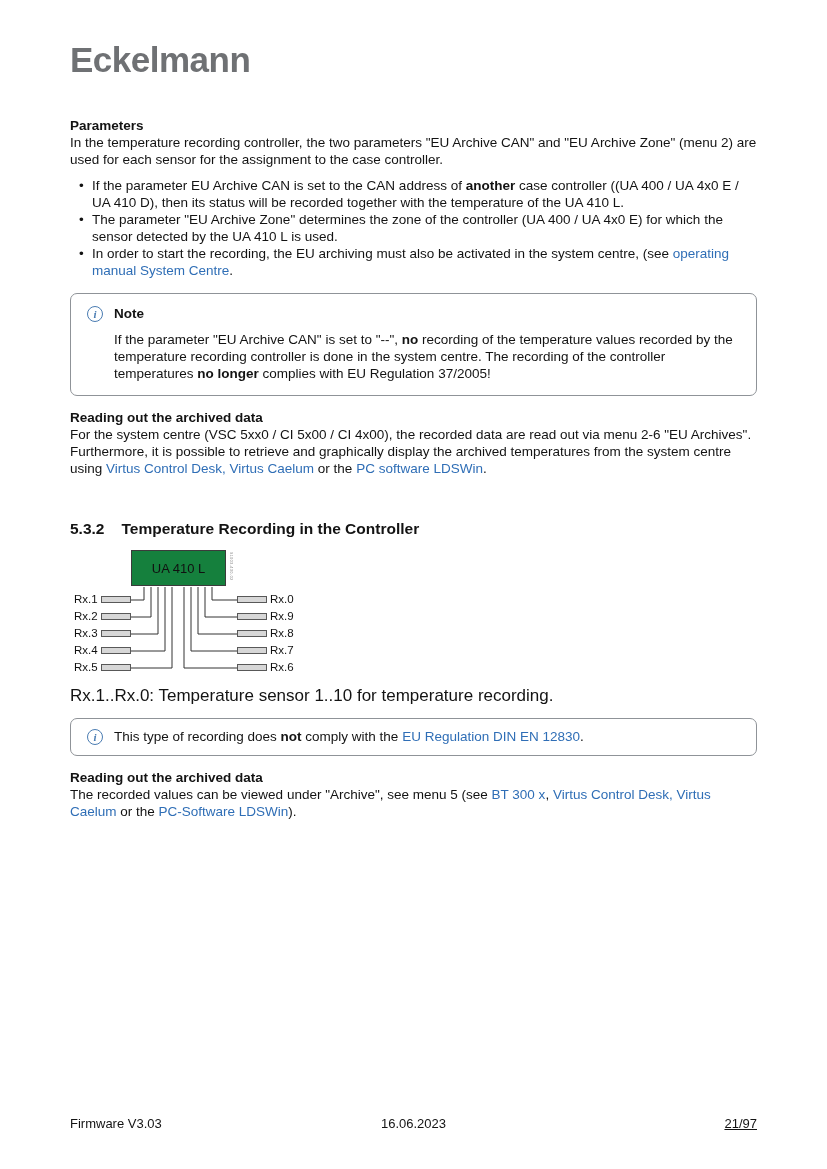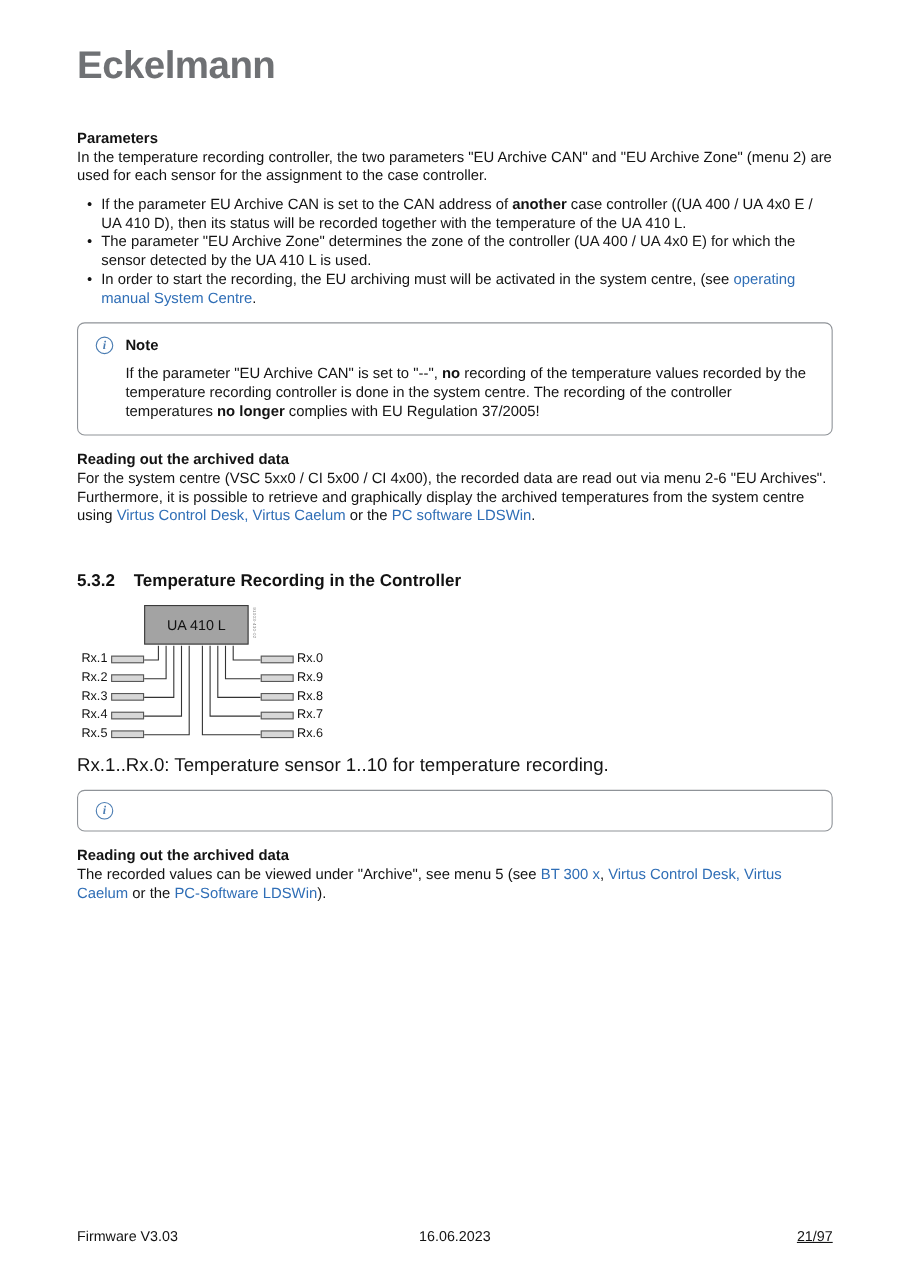--- a/index.html
+++ b/index.html
@@ -40,21 +40,21 @@
   .note-title { font-weight:700; margin-bottom:9px; }
 
   .section-h { margin-top:42px; font-size:15.5px; font-weight:700; line-height:19px; }
   .section-h .num { margin-right:17px; }
   .section-body { margin-top:13px; }
 
   .diagram { position:relative; width:292px; height:128px; margin-top:12px; margin-left:4px; }
   .wires { position:absolute; left:0; top:0; }
   .dbox {
     position:absolute; left:57px; top:0; width:95px; height:36px;
-    background:#a3a3a3; border:1px solid #3b3b3b;
+    background:#15803d; border:1px solid #3b3b3b;
     display:flex; align-items:center; justify-content:center;
     font-size:13px; color:#111;
   }
   .side-label {
     position:absolute; left:155px; top:2px; height:34px;
     writing-mode:vertical-rl; font-size:4px; color:#8a8a8a; letter-spacing:.3px;
   }
   .dlab { position:absolute; font-size:11.5px; line-height:13px; color:#111; }
   .dlab.l { left:0; width:26px; }
   .dlab.r { left:196px; width:30px; }
@@ -89,21 +89,21 @@
     <li>
       <span class="dot">•</span>
       <span><span>If the parameter EU Archive CAN is set to the CAN address of </span><span class="b">another</span><span> case controller ((UA 400 / UA 4x0 E / UA 410 D), then its status will be recorded together with the temperature of the UA 410 L.</span></span>
     </li>
     <li>
       <span class="dot">•</span>
       <span><span>The parameter "EU Archive Zone" determines the zone of the controller (UA 400 / UA 4x0 E) for which the sensor detected by the UA 410 L is used.</span></span>
     </li>
     <li>
       <span class="dot">•</span>
-      <span><span>In order to start the recording, the EU archiving must will be activated in the system centre, (see </span><span class="link">operating manual System Centre</span><span>.</span></span>
+      <span><span>In order to start the recording, the EU archiving must also be activated in the system centre, (see </span><span class="link">operating manual System Centre</span><span>.</span></span>
     </li>
   </ul>
 
   <div class="note">
     <span class="info-icon">
         <span>i</span>
       </span>
     <div class="note-content">
       <div class="note-title">Note</div>
       <p><span>If the parameter "EU Archive CAN" is set to "--", </span><span class="b">no</span><span> recording of the temperature values recorded by the temperature recording controller is done in the system centre. The recording of the controller temperatures </span><span class="b">no longer</span><span> complies with EU Regulation 37/2005!</span></p>
@@ -157,20 +157,21 @@
     <span class="dlab r" style="top:94px">Rx.7</span>
     <span class="dlab r" style="top:111px">Rx.6</span>
   </div>
 
   <p class="caption">Rx.1..Rx.0: Temperature sensor 1..10 for temperature recording.</p>
 
   <div class="note single">
     <span class="info-icon">
         <span>i</span>
       </span>
+    <div class="note-content"><span>This type of recording does </span><span class="b">not</span><span> comply with the </span><span class="link">EU Regulation DIN EN 12830</span><span>.</span></div>
   </div>
 
   <h3 class="reading-h">Reading out the archived data</h3>
   <p class="body"><span>The recorded values can be viewed under "Archive", see menu 5 (see </span><span class="link">BT 300 x</span><span>, </span><span class="link">Virtus Control Desk, Virtus Caelum</span><span> or the </span><span class="link">PC-Software LDSWin</span><span>).</span></p>
 
   <div class="footer">
     <span>Firmware V3.03</span>
     <span class="fc">16.06.2023</span>
     <span class="fr">21/97</span>
   </div>

